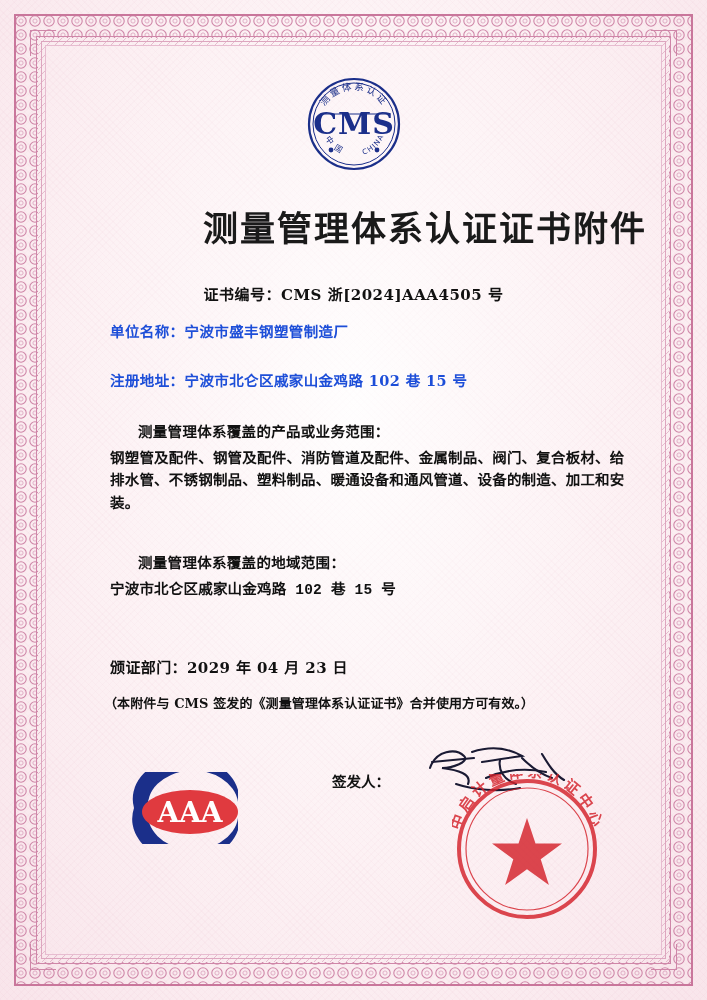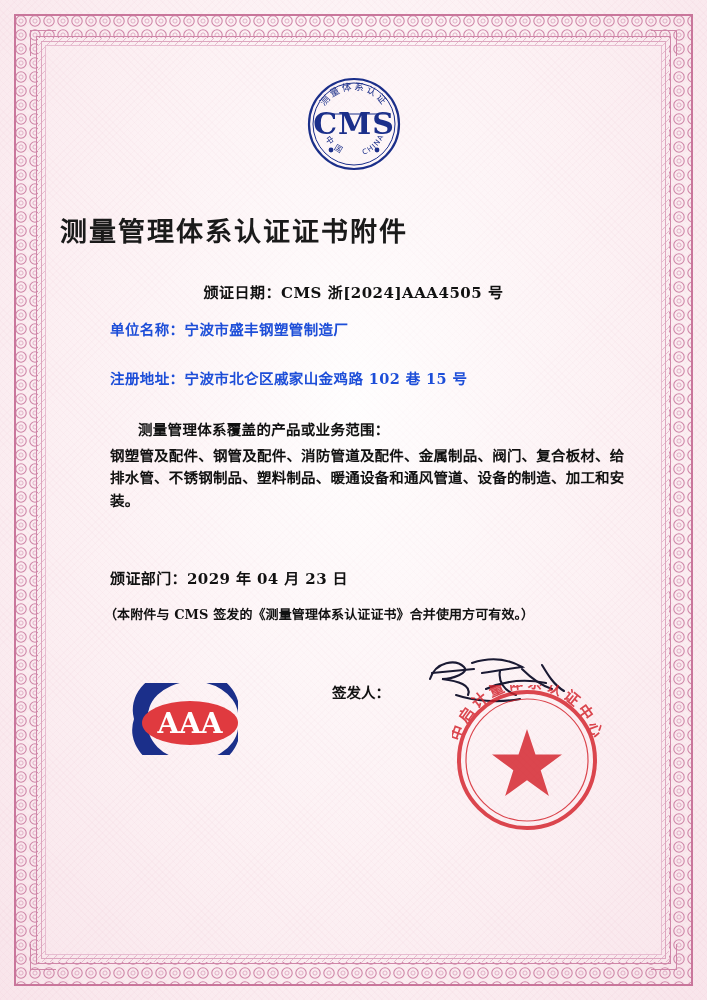--- a/index.html
+++ b/index.html
@@ -88,27 +88,27 @@
     height: 884px;
   }
 
   .logo-wrap {
     text-align: center;
     margin-top: 12px;
     height: 112px;
   }
 
   .doc-title {
-    text-align: left;
-    font-family: "DejaVu Serif", "Liberation Serif", serif;
-    font-weight: bold;
-    font-size: 27px;
+    text-align: right;
+    font-family: "DejaVu Serif", "Liberation Serif", serif;
+    font-weight: bold;
+    font-size: 35px;
     letter-spacing: 2px;
     color: #1a1a1a;
-    margin-top: 28px;
+    margin-top: 18px;
   }
 
   .cert-no {
     text-align: center;
     font-size: 15px;
     color: #111;
     margin-top: 32px;
     font-family: "DejaVu Serif", "Liberation Serif", serif;
     font-weight: bold;
     letter-spacing: 0.5px;
@@ -282,36 +282,40 @@
         <text x="64" y="64" text-anchor="middle" font-size="30" font-weight="bold" font-family="'DejaVu Serif','Liberation Serif',serif" fill="#1b2f8a" letter-spacing="1">CMS</text>
         <path d="M 30 44 L 98 44" stroke="#1b2f8a" stroke-width="1.2"></path>
         <circle cx="41" cy="80" r="2.4" fill="#1b2f8a"></circle>
         <circle cx="87" cy="80" r="2.4" fill="#1b2f8a"></circle>
       </svg>
     </div>
 
     <div class="doc-title">测量管理体系认证证书附件</div>
 
     <div class="cert-no">
-      <span>颁证日期：</span><span>CMS 浙[2024]AAA4505 号</span>
+      <span>证书编号：</span><span>CMS 浙[2024]AAA4505 号</span>
     </div>
 
     <div class="field-row">
       <span class="lbl">单位名称：</span><span class="val">宁波市盛丰钢塑管制造厂</span>
     </div>
 
     <div class="field-row addr">
       <span class="lbl">注册地址：</span><span class="val">宁波市北仑区戚家山金鸡路 102 巷 15 号</span>
     </div>
 
     <div class="block">
       <div class="head">测量管理体系覆盖的产品或业务范围：</div>
       <div class="body">钢塑管及配件、钢管及配件、消防管道及配件、金属制品、阀门、复合板材、给排水管、不锈钢制品、塑料制品、暖通设备和通风管道、设备的制造、加工和安装。</div>
     </div>
 
+    <div class="block region">
+      <div class="head">测量管理体系覆盖的地域范围：</div>
+      <div class="body">宁波市北仑区戚家山金鸡路 102 巷 15 号</div>
+    </div>
 
     <div class="dates">
       <div class="d">
         <span>颁证部门：</span><span>2029 年 04 月 23 日</span>
       </div>
     </div>
 
     <div class="note">（本附件与 CMS 签发的《测量管理体系认证证书》合并使用方可有效。）</div>
 
     <div class="sign-area">

